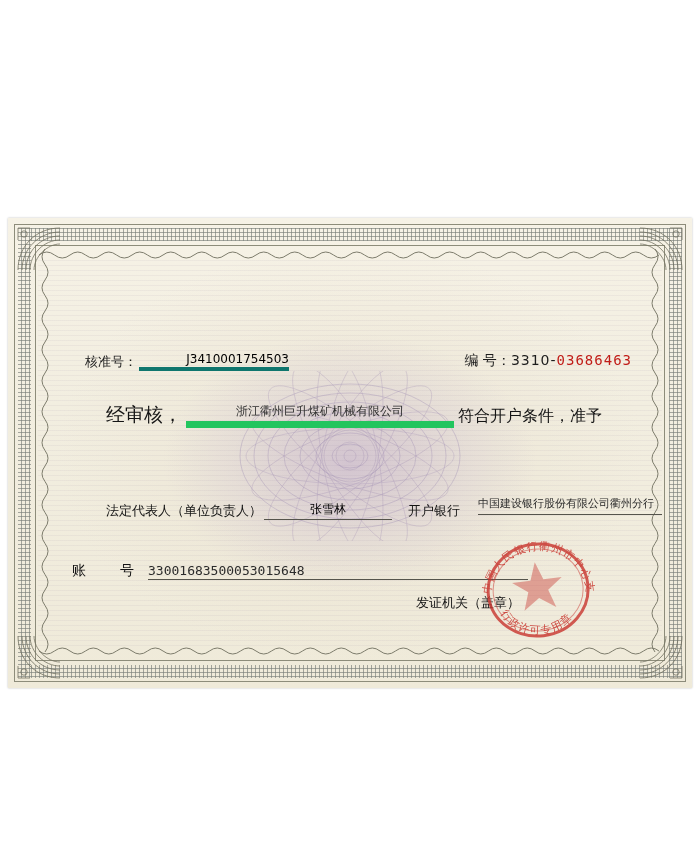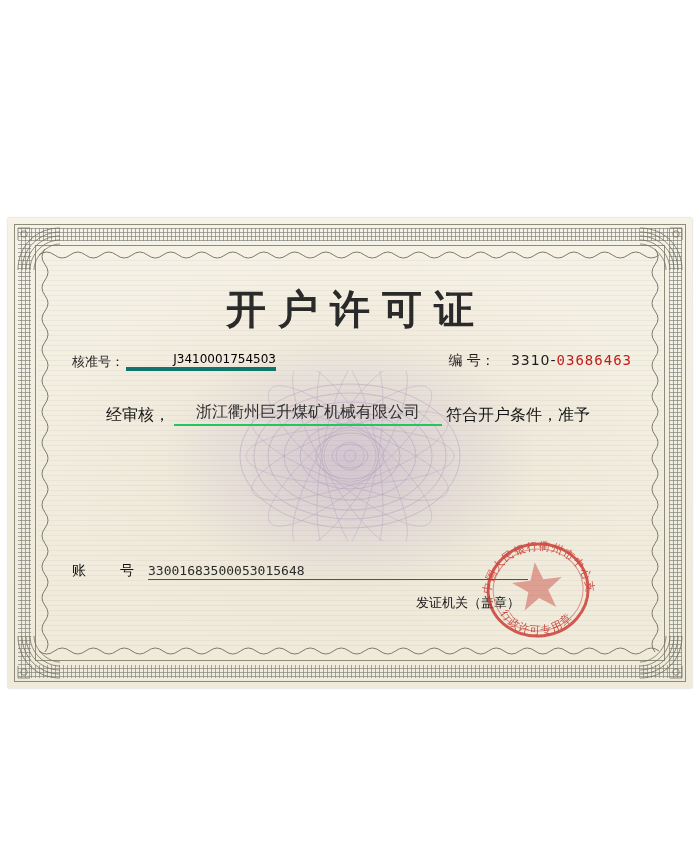--- a/index.html
+++ b/index.html
@@ -129,54 +129,54 @@
 
   .row { position: absolute; }
   .lbl {
     font-size: 13px;
     color: #1d1d1d;
     white-space: nowrap;
   }
 
   
   #row-approval { left: 28px; top: 98px; }
-  #approval-label { display: inline-block; vertical-align: bottom; }
+  #approval-label { display: inline-block; vertical-align: bottom; margin-left: 13px; }
   #approval-value {
     display: inline-block;
     vertical-align: bottom;
     width: 150px;
     padding-bottom: 1px;
     margin-left: 2px;
     font-size: 12px;
     text-align: right;
     border-bottom: 4px solid #0f766e;
   }
 
   #row-serial { right: 24px; top: 96px; }
   #serial-label { font-size: 14px; color: #1d1d1d; margin-left: 28px; }
-  #serial-prefix { font-size: 14px; color: #1d1d1d; letter-spacing: 1px; margin-left: 16px; }
+  #serial-prefix { font-size: 14px; color: #1d1d1d; letter-spacing: 1px; }
   #serial-number {
     font-size: 14px;
     color: #c01c17;
     letter-spacing: 1px;
     font-family: "DejaVu Sans Mono", "Liberation Mono", monospace;
   }
 
   
   #row-verified { left: 62px; top: 148px; width: 560px; }
-  #verified-prefix { font-size: 16px; color: #141414; }
+  #verified-prefix { font-size: 19px; color: #141414; }
   #company-name {
     display: inline-block;
     width: 268px;
     margin: 0 4px;
     padding-bottom: 1px;
-    font-size: 16px;
+    font-size: 12px;
     color: #2e2e2e;
     text-align: center;
-    border-bottom: 2px solid #22c55e;
+    border-bottom: 7px solid #22c55e;
     vertical-align: bottom;
   }
   #verified-suffix { font-size: 16px; color: #141414; margin-top: 48px; }
 
   #row-account-type { left: 62px; top: 190px; }
   #account-type-text { font-size: 16px; color: #141414; }
 
   
   #row-legal { left: 62px; top: 246px; width: 560px; }
   #legal-label { font-size: 13px; color: #141414; }
@@ -338,35 +338,38 @@
       <path d="M10,44 C10,25 25,10 44,10"></path>
       <path d="M14,44 C14,28 28,14 44,14"></path>
       <path d="M2,2 L14,2 M2,2 L2,14"></path>
       <circle cx="8" cy="8" r="3.2"></circle>
       <path d="M18,44 C18,31 31,18 44,18"></path>
     </g>
   </svg>
 
   <div id="content">
 
-    <div id="title">开户许可证</div>
 
     <div class="row" id="row-approval">
       <span class="lbl" id="approval-label">核准号：</span><span id="approval-value">J3410001754503</span>
     </div>
 
     <div class="row" id="row-serial">
       <span id="serial-label">编 号：</span><span id="serial-prefix">3310-</span><span id="serial-number">03686463</span>
     </div>
 
     <div class="row" id="row-verified">
       <span id="verified-prefix">经审核，</span><span id="company-name">浙江衢州巨升煤矿机械有限公司</span><span id="verified-suffix">符合开户条件，准予</span>
     </div>
 
 
+    <div class="row" id="row-legal">
+      <span id="legal-label">法定代表人（单位负责人）</span><span id="legal-value">张雪林</span><span id="bank-label">开户银行</span>
+      <span id="bank-value">中国建设银行股份有限公司衢州分行</span>
+    </div>
 
     <div class="row" id="row-account">
       <span id="account-label">账　号</span><span id="account-value">33001683500053015648</span>
     </div>
 
     <div class="row" id="row-issuer">
       <div id="issuer-label">发证机关（盖章）</div>
     </div>
   </div>
 

